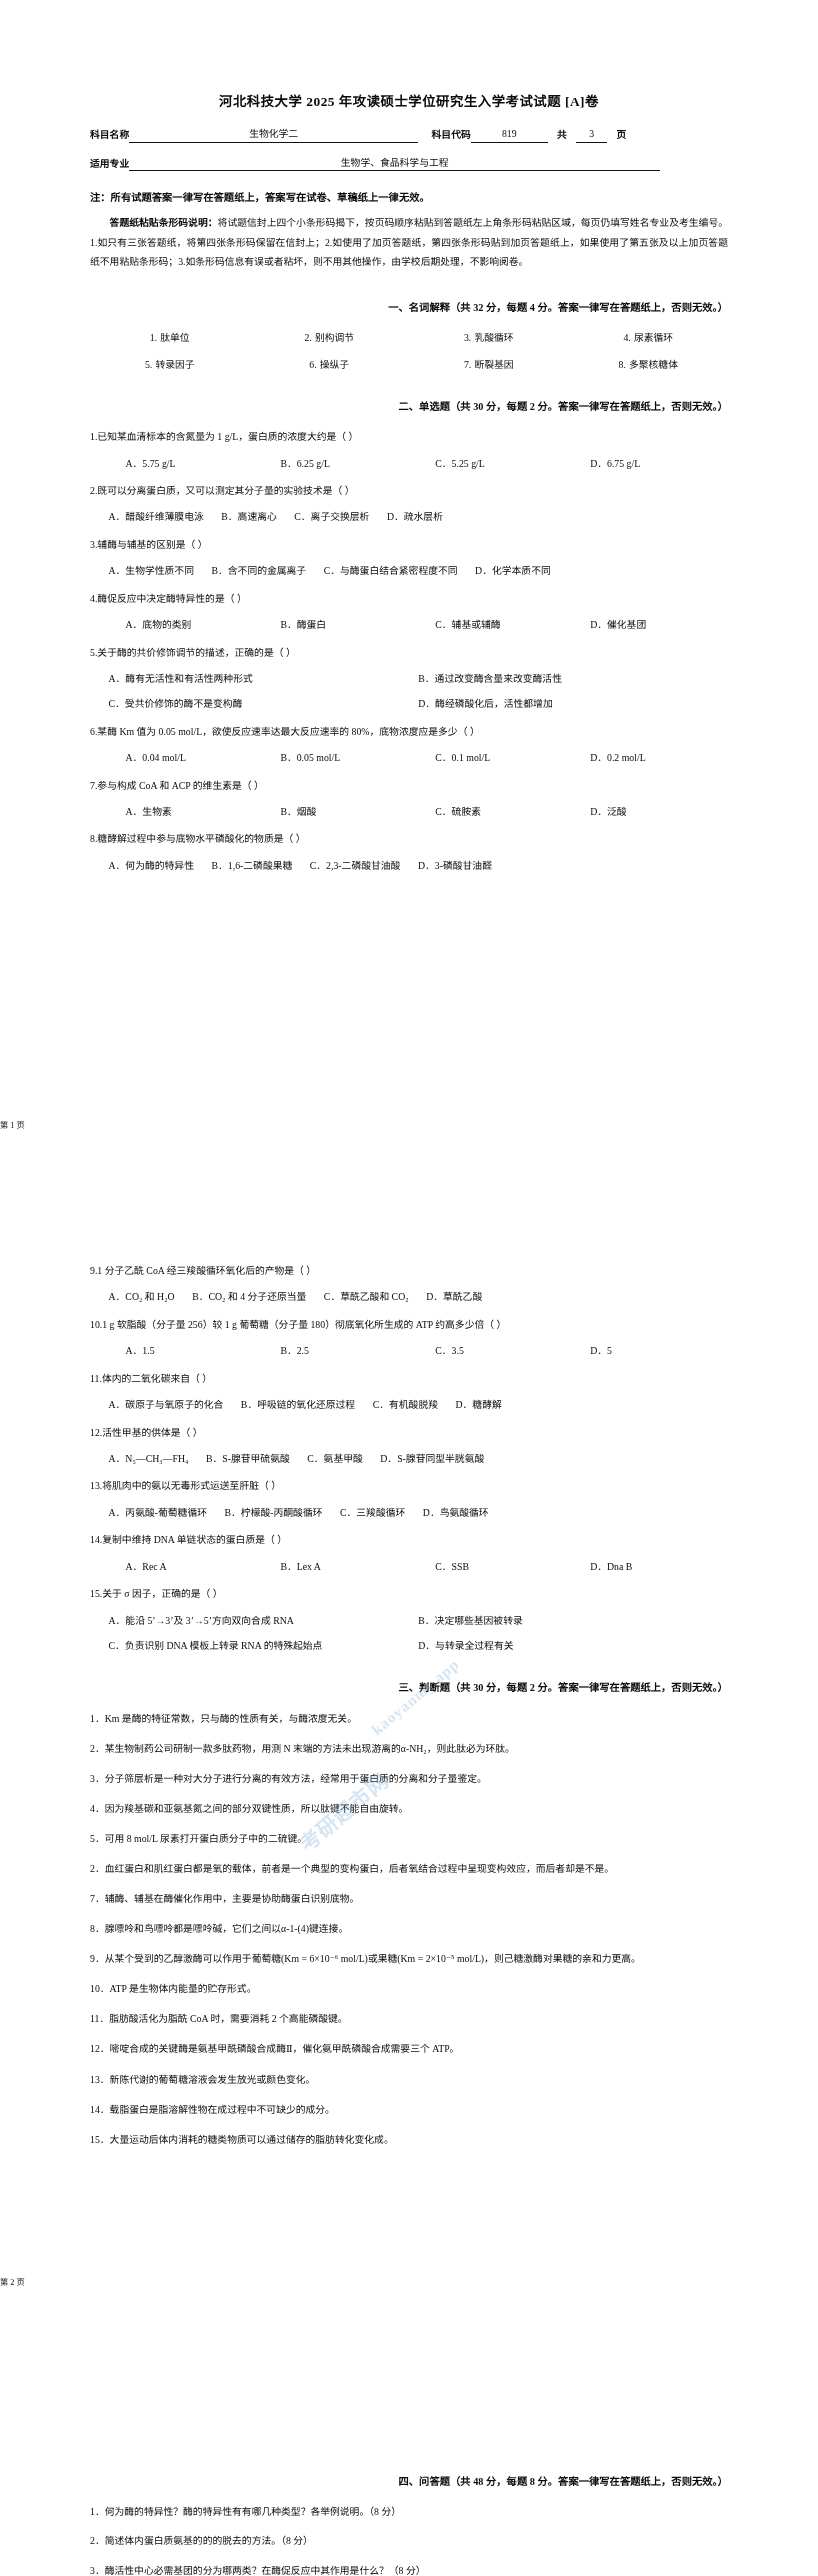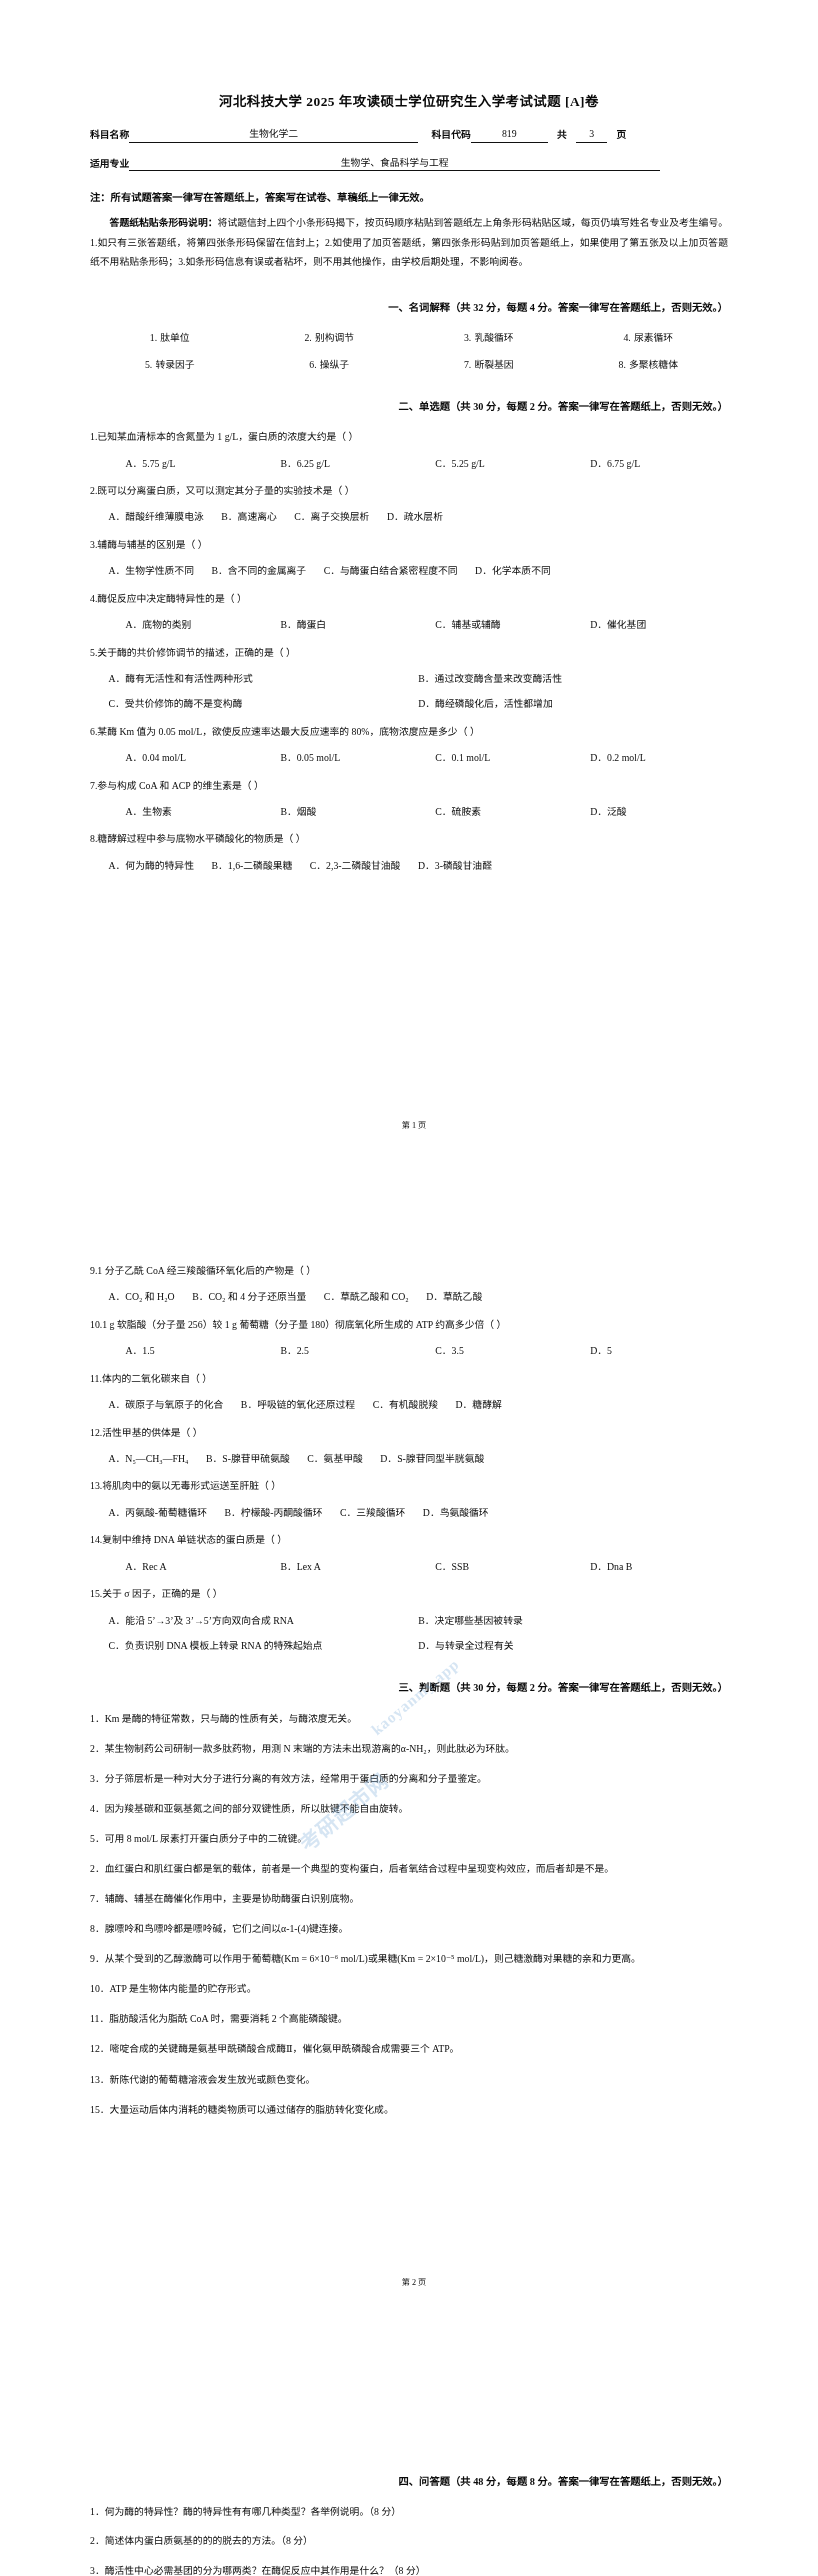--- a/index.html
+++ b/index.html
@@ -127,23 +127,22 @@
     margin-top: 12.4px;
     line-height: 1.75;
     text-align: justify;
   }
 
   .page-num {
     position: absolute;
     bottom: 27px;
     left: 0;
     right: 0;
-    text-align: center;
+    text-align: left;
     font-size: 8.2px;
-    padding-left: 10px;
   }
 
   .watermark {
     position: absolute;
     color: rgba(120, 170, 215, 0.30);
     font-size: 20.6px;
     font-weight: bold;
     transform: rotate(-40deg);
     white-space: nowrap;
     pointer-events: none;
@@ -340,20 +339,21 @@
     <div class="tf-item">4．因为羧基碳和亚氨基氮之间的部分双键性质，所以肽键不能自由旋转。</div>
     <div class="tf-item">5．可用 8 mol/L 尿素打开蛋白质分子中的二硫键。</div>
     <div class="tf-item">2．血红蛋白和肌红蛋白都是氧的载体，前者是一个典型的变构蛋白，后者氧结合过程中呈现变构效应，而后者却是不是。</div>
     <div class="tf-item">7．辅酶、辅基在酶催化作用中，主要是协助酶蛋白识别底物。</div>
     <div class="tf-item">8．腺嘌呤和鸟嘌呤都是嘌呤碱，它们之间以α-1-(4)键连接。</div>
     <div class="tf-item">9．从某个受到的乙醇激酶可以作用于葡萄糖(Km = 6×10⁻⁶ mol/L)或果糖(Km = 2×10⁻⁵ mol/L)，则己糖激酶对果糖的亲和力更高。</div>
     <div class="tf-item">10．ATP 是生物体内能量的贮存形式。</div>
     <div class="tf-item">11．脂肪酸活化为脂酰 CoA 时，需要消耗 2 个高能磷酸键。</div>
     <div class="tf-item">12．嘧啶合成的关键酶是氨基甲酰磷酸合成酶Ⅱ，催化氨甲酰磷酸合成需要三个 ATP。</div>
     <div class="tf-item">13．新陈代谢的葡萄糖溶液会发生放光或颜色变化。</div>
+    <div class="tf-item">14．载脂蛋白是脂溶解性物在成过程中不可缺少的成分。</div>
     <div class="tf-item">15．大量运动后体内消耗的糖类物质可以通过储存的脂肪转化变化成。</div>
 
   </div>
   <div class="page-num">第 2 页</div>
 </div>
 
 <div class="page page-3">
   <div class="inner" style="padding-top:160px;">
 
     <div class="section-head" style="margin-top:0;">四、问答题（共 48 分，每题 8 分。答案一律写在答题纸上，否则无效。）</div>

